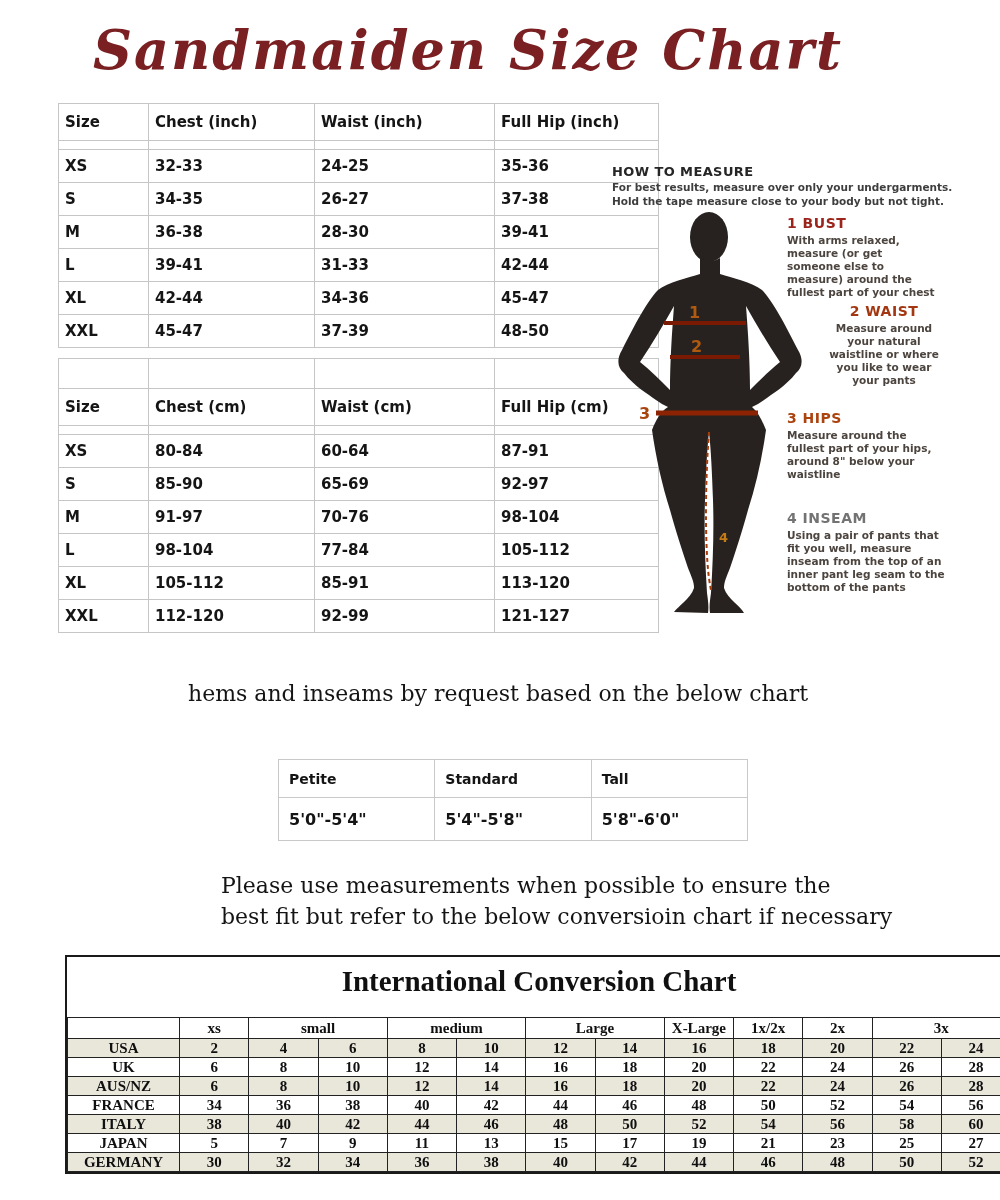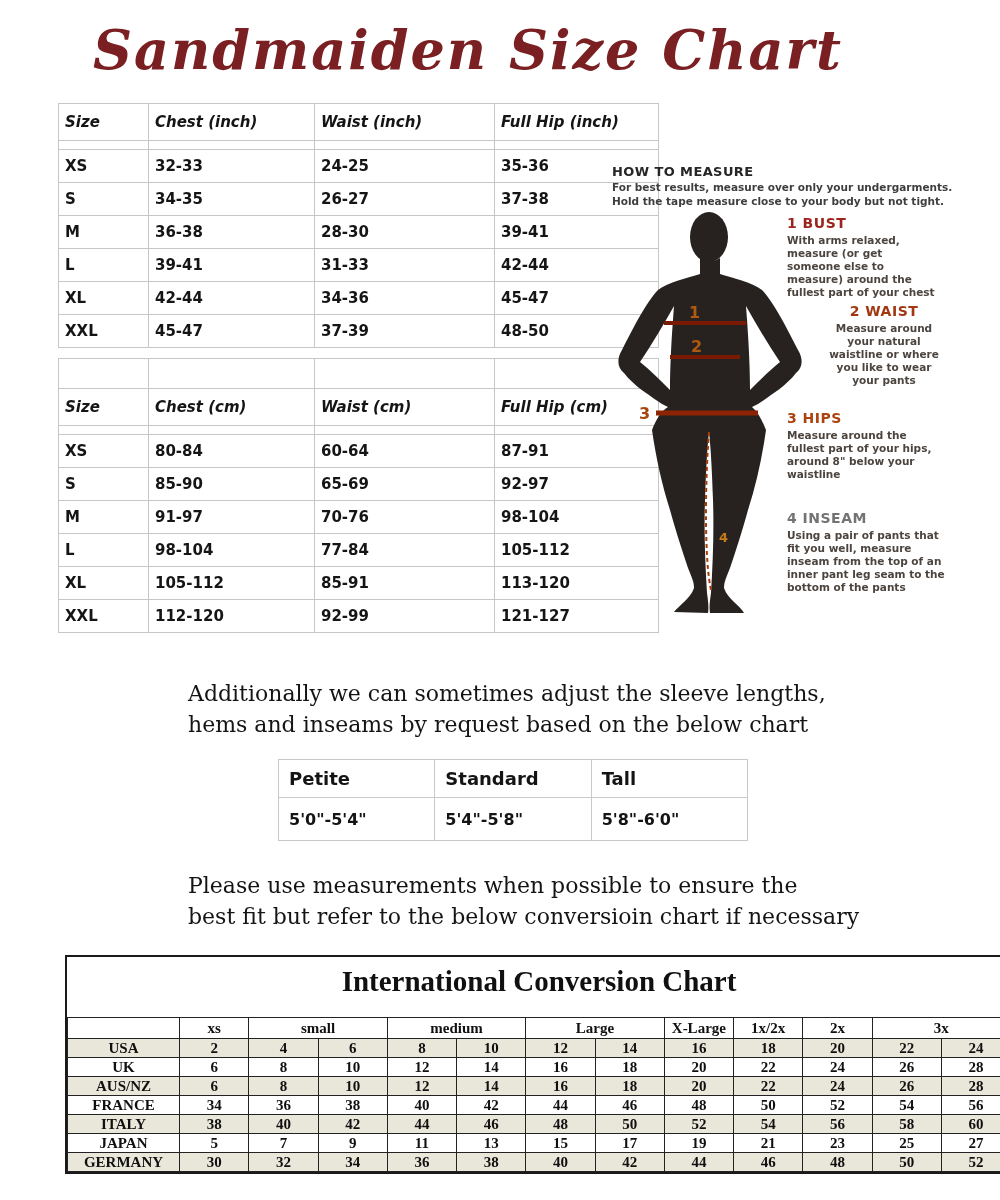--- a/index.html
+++ b/index.html
@@ -10,21 +10,21 @@
   
   .page-title { position:absolute; top:18px; left:0; width:936px; text-align:center;
     font-family:"DejaVu Serif", serif; font-style:italic; font-weight:bold;
     font-size:54px; letter-spacing:2px; color:#7a2022; }
 
   
   table.sizes { position:absolute; border-collapse:collapse; table-layout:fixed;
     width:600px; background:#fff; }
   table.sizes td { border:1px solid #c6c6c6; font-size:15px; font-weight:bold;
     color:#151515; padding-left:6px; vertical-align:middle; }
-  table.sizes tr.hdr td   { height:37px;font-style:italic; }
+  table.sizes tr.hdr td   { height:37px; }
   table.sizes tr.thin td  { height:9px;  padding:0; }
   table.sizes tr.gap td   { height:30px; padding:0; }
   table.sizes tr.datarow td { height:33px; }
   #table-inch { left:58px; top:103px; }
   #table-cm   { left:58px; top:358px; }
   col.c0 { width:90px; } col.c1 { width:166px; } col.c2 { width:180px; } col.c3 { width:164px; }
 
   
   .htm-title { position:absolute; left:612px; top:164px; font-size:13px; font-weight:bold;
     letter-spacing:.4px; color:#262626; }
@@ -37,27 +37,27 @@
   .step .step-t { font-size:10.5px; font-weight:bold; color:#4c443e; line-height:13px; }
   #step1 { left:787px; top:215px; width:152px; } #step1 .step-h { color:#9b241c; }
   #step2 { left:824px; top:303px; width:120px;text-align:center; } #step2 .step-h { color:#a23711; }
   #step3 { left:787px; top:410px; width:158px; } #step3 .step-h { color:#ad4410; }
   #step4 { left:787px; top:510px; width:160px; } #step4 .step-h { color:#737373; }
 
   
   .note { position:absolute; left:188px; width:680px; font-family:"DejaVu Serif", serif;
     font-size:22px; color:#141414; line-height:31px; }
   #note-adjust  { top:678px; }
-  #note-measure { top:870px; }
+  #note-measure { top:870px;margin-left:33px; }
 
   
   #height-table { position:absolute; left:278px; top:759px; width:470px;
     border-collapse:collapse; table-layout:fixed; background:#fff; }
   #height-table td { border:1px solid #c9c9c9; padding-left:10px; font-weight:bold; color:#141414; }
-  #height-table tr.hh td { font-size:18px; height:38px; }
+  #height-table tr.hh td { font-size:14px; height:38px; }
   #height-table tr.hv td { font-size:16px; height:43px; }
 
   
   #conv-box { position:absolute; left:65px; top:955px; width:948px;
     border:2px solid #1a1a1a; background:#fff; }
   #conv-title { height:60px; text-align:center; font-family:"Liberation Serif", serif;
     font-weight:bold; font-size:29px; color:#101010; padding-top:8px; }
   #conv-table { width:100%; border-collapse:collapse; table-layout:fixed;
     font-family:"Liberation Serif", serif; }
   #conv-table td { border:1px solid #222; text-align:center; font-size:15px;
@@ -260,21 +260,20 @@
 <div class="step" id="step3">
   <div class="step-h">3 HIPS</div>
   <div class="step-t">Measure around the fullest part of your hips, around 8" below your waistline</div>
 </div>
 <div class="step" id="step4">
   <div class="step-h">4 INSEAM</div>
   <div class="step-t">Using a pair of pants that fit you well, measure inseam from the top of an inner pant leg seam to the bottom of the pants</div>
 </div>
 
 <div class="note" id="note-adjust">
-  <div>Additionally we can sometimes adjust the sleeve lengths,</div>
   <div>hems and inseams by request based on the below chart</div>
 </div>
 <div class="note" id="note-measure">
   <div>Please use measurements when possible to ensure the</div>
   <div>best fit but refer to the below conversioin chart if necessary</div>
 </div>
 
 <table id="height-table">
   <tbody>
     <tr class="hh">

